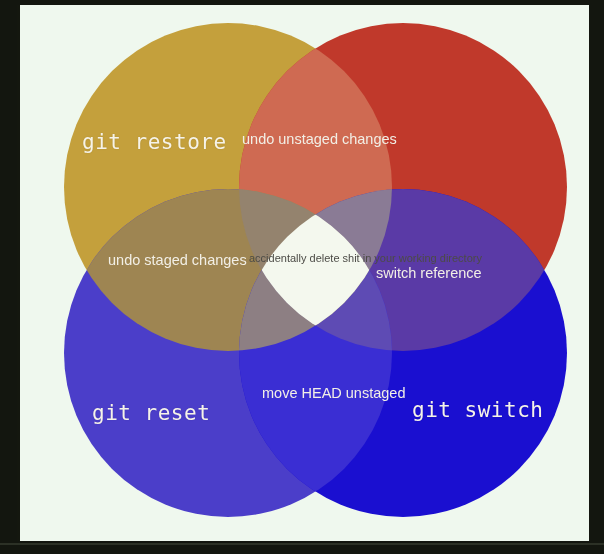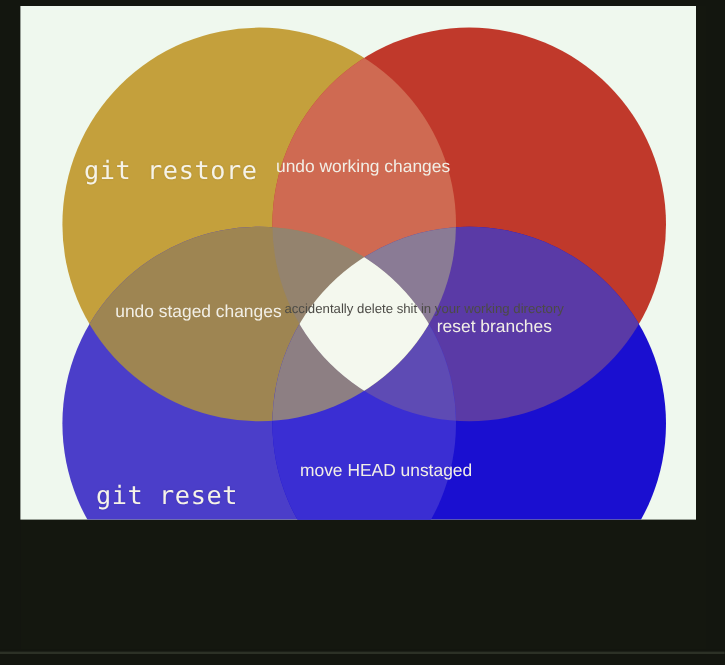--- a/index.html
+++ b/index.html
@@ -24,24 +24,24 @@
   .bar { position: absolute; background: #13160f; }
   #bar-left   { left: 0;   top: 0;    width: 17px;  height: 554px; }
   #bar-right  { right: 0;  top: 0;    width: 15px;  height: 554px; }
   #bar-top    { left: 0;   top: 0;    width: 604px; height: 5px; }
   #bar-bottom { left: 0;   bottom: 0; width: 604px; height: 13px; }
   #bar-bottom-hi { left: 0; bottom: 9px; width: 604px; height: 2px; background:#2c3126; }
 
   
   #canvas {
     position: absolute;
-    left: 8px;
+    left: 20px;
     top: 5px;
     width: 572px;
-    height: 428px;
+    height: 536px;
     background: #eff8ee;
     overflow: hidden;
     text-decoration: underline;
   }
 
   
   #venn {
     position: absolute;
     left: 0; top: 0;
     width: 572px;
@@ -171,26 +171,27 @@
           </g>
         </g>
       </svg>
     </div>
 
     <div class="lbl mono" id="t-restore">git restore</div>
 
 
     <div class="lbl mono" id="t-reset">git reset</div>
 
-
-    <div class="lbl sans" id="t-unstaged">undo working changes</div>
+    <div class="lbl mono" id="t-switch">git switch</div>
+
+    <div class="lbl sans" id="t-unstaged">undo unstaged changes</div>
 
     <div class="lbl sans" id="t-staged">undo staged changes</div>
 
-    <div class="lbl sans" id="t-branches">reset branches</div>
+    <div class="lbl sans" id="t-branches">switch reference</div>
 
     <div class="lbl sans" id="t-movehead">move HEAD unstaged</div>
 
     <div class="lbl center-txt" id="t-center">accidentally delete shit in your working directory</div>
 
   </div>
 
   <div class="bar" id="bar-left"></div>
   <div class="bar" id="bar-right"></div>
   <div class="bar" id="bar-top"></div>

